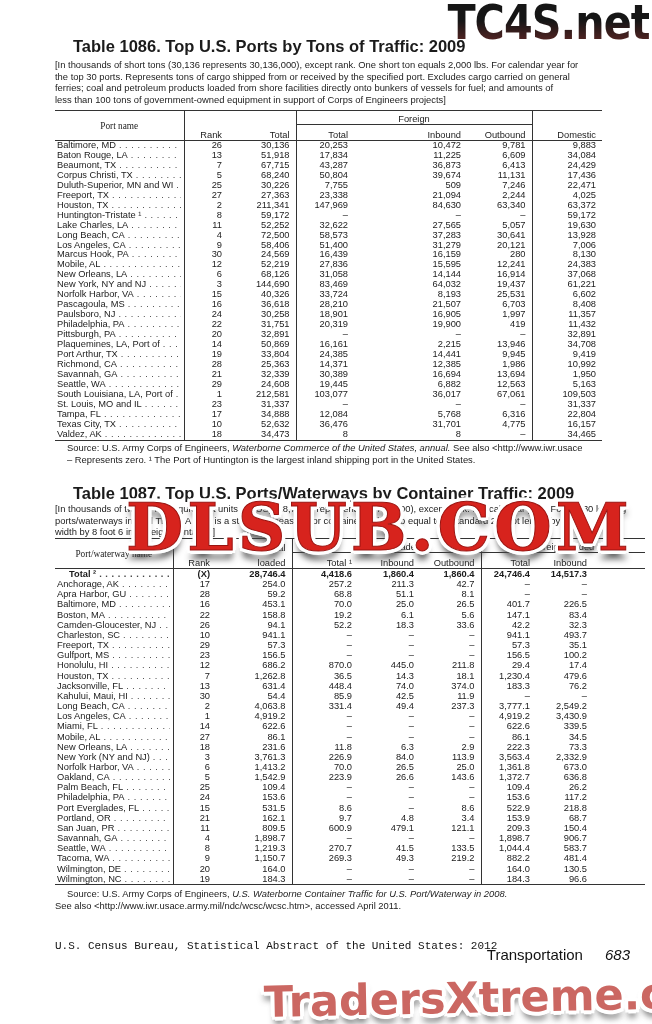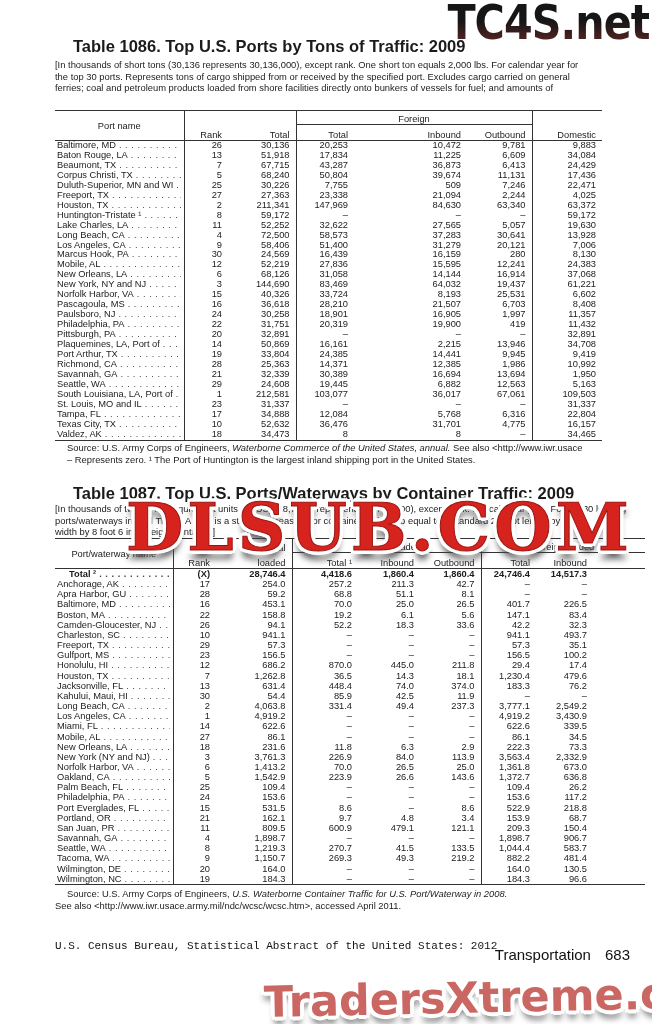--- a/index.html
+++ b/index.html
@@ -31,51 +31,52 @@
         font-size:9.3px;color:#1b1b1b;}
   #t86{top:110px;width:547px;}
   #t87{top:538px;width:590px;}
   th,td{padding:0;font-weight:normal;vertical-align:bottom;overflow:hidden;}
   table{border-top:1px solid #333;border-bottom:1px solid #333;}
   thead th{border-bottom:1px solid #333;}
   thead tr.r1 th{height:13px;font-size:9.3px;}
   thead tr.r2 th{height:15px;}
   thead tr.r1 th.nb{border-bottom:none;}
   th.grp{text-align:center;border-bottom:1px solid #333;}
-  th.ctr{text-align:center;vertical-align:middle;}
+  th.ctr{text-align:center;vertical-align:middle;font-family:Liberation Serif, serif;}
   .br{border-right:1px solid #333;}
   td.num,th.num{text-align:right;padding-right:6px;}
   th.rk,td.rk{text-align:right;padding-right:18px;}
   #t86 tbody td{height:9.95px;line-height:9.95px;}
   #t87 tbody td{height:10.15px;line-height:10.15px;}
   td.nm{white-space:nowrap;}
   .nm-flex{display:flex;align-items:baseline;}
   .pn{white-space:nowrap;padding-left:2px;}
   .ldr{flex:1 1 auto;overflow:hidden;white-space:nowrap;color:#444;margin:0 3px;}
   .ldr::before{content:". . . . . . . . . . . . . . . . . . . . . . . . . . . . . . . . . . . . . .";letter-spacing:.5px;}
   .total-row td{font-weight:bold;}
   .total-row .pn{padding-left:14px;}
 
   
   .transportation{position:absolute;top:946px;right:22px;font-size:15px;color:#111;}
-  .transportation .pageno{margin-left:14px;}
+  .transportation .pageno{margin-left:22px;font-style:italic;}
   .census{position:absolute;top:940px;left:55px;font-size:11px;color:#111;white-space:nowrap;font-family:Liberation Mono, monospace;}
 </style>
 </head>
 <body>
 
 <div class="page">
 
   <div class="logo-top">TC4S.net</div>
 
   <div class="tbl-title" style="top:37px;">Table 1086. Top U.S. Ports by Tons of Traffic: 2009</div>
   <div class="note" style="top:59px;">
     <div>[In thousands of short tons (30,136 represents 30,136,000), except rank. One short ton equals 2,000 lbs. For calendar year for</div>
     <div>the top 30 ports. Represents tons of cargo shipped from or received by the specified port. Excludes cargo carried on general</div>
     <div>ferries; coal and petroleum products loaded from shore facilities directly onto bunkers of vessels for fuel; and amounts of</div>
+    <div>less than 100 tons of government-owned equipment in support of Corps of Engineers projects]</div>
   </div>
 
   <table id="t86">
     <colgroup>
       <col style="width:129px">
         <col style="width:56px">
         <col style="width:56px">
       <col style="width:58px">
         <col style="width:113px">
         <col style="width:65px">

